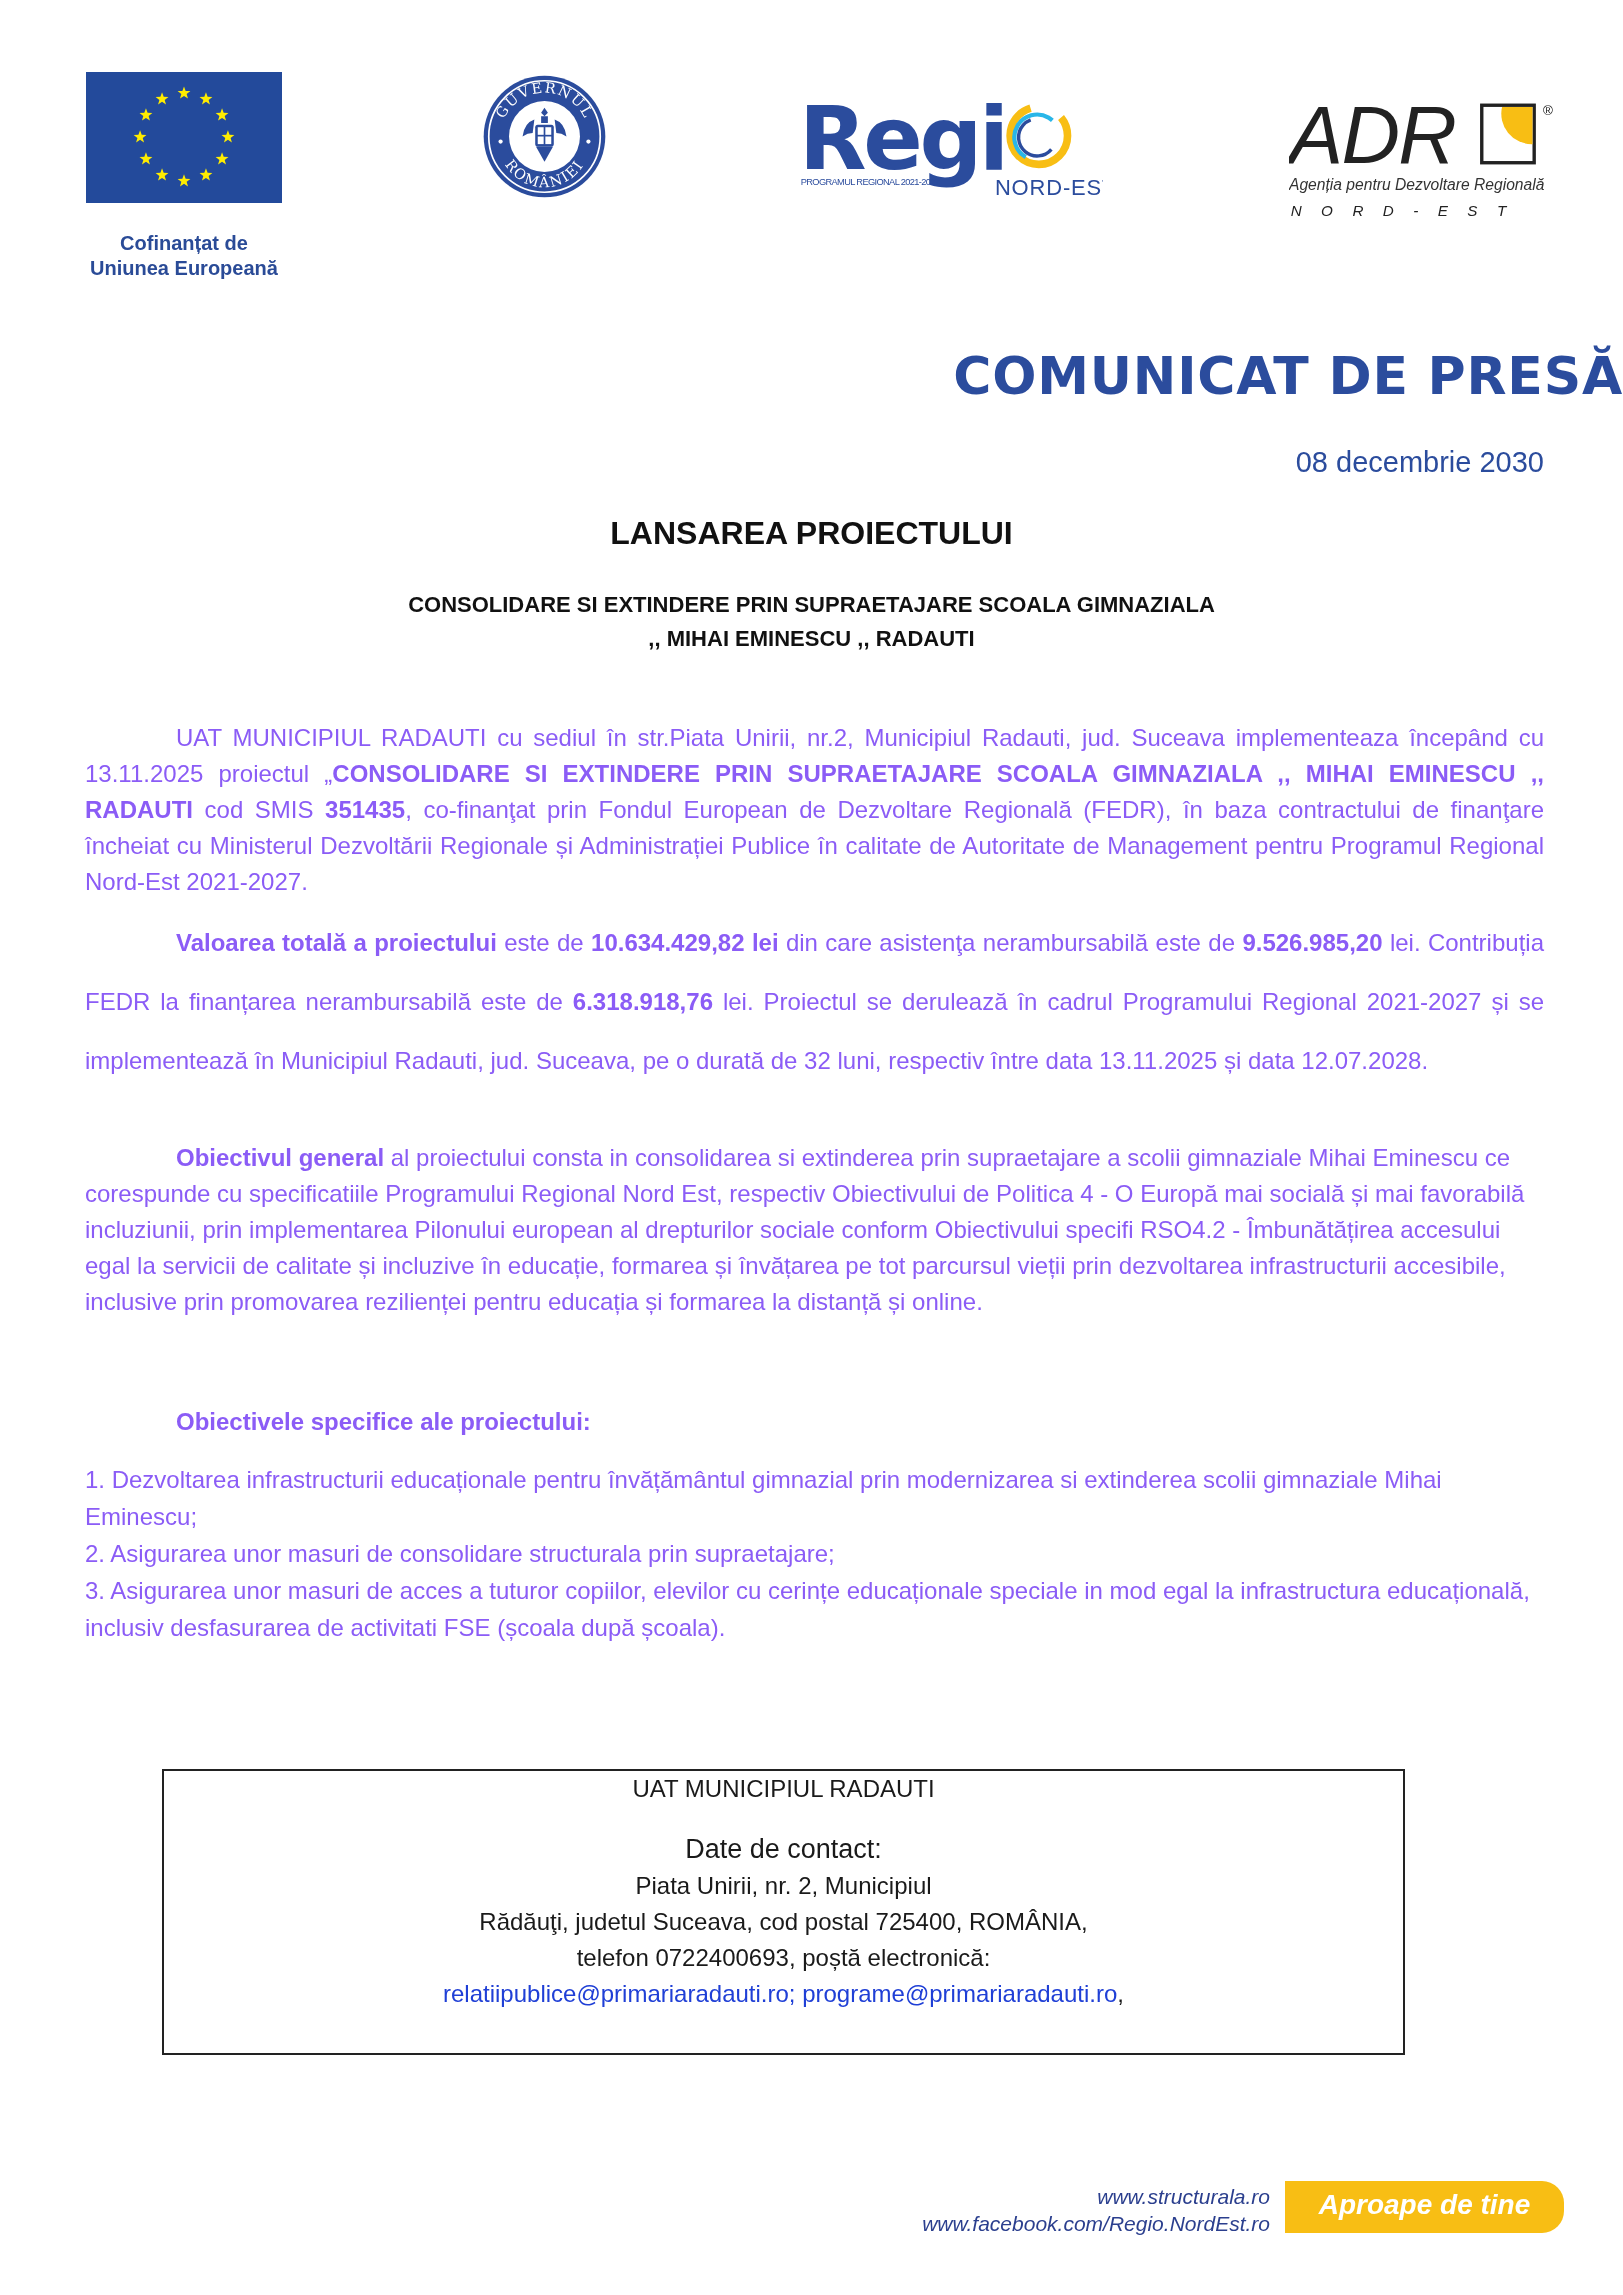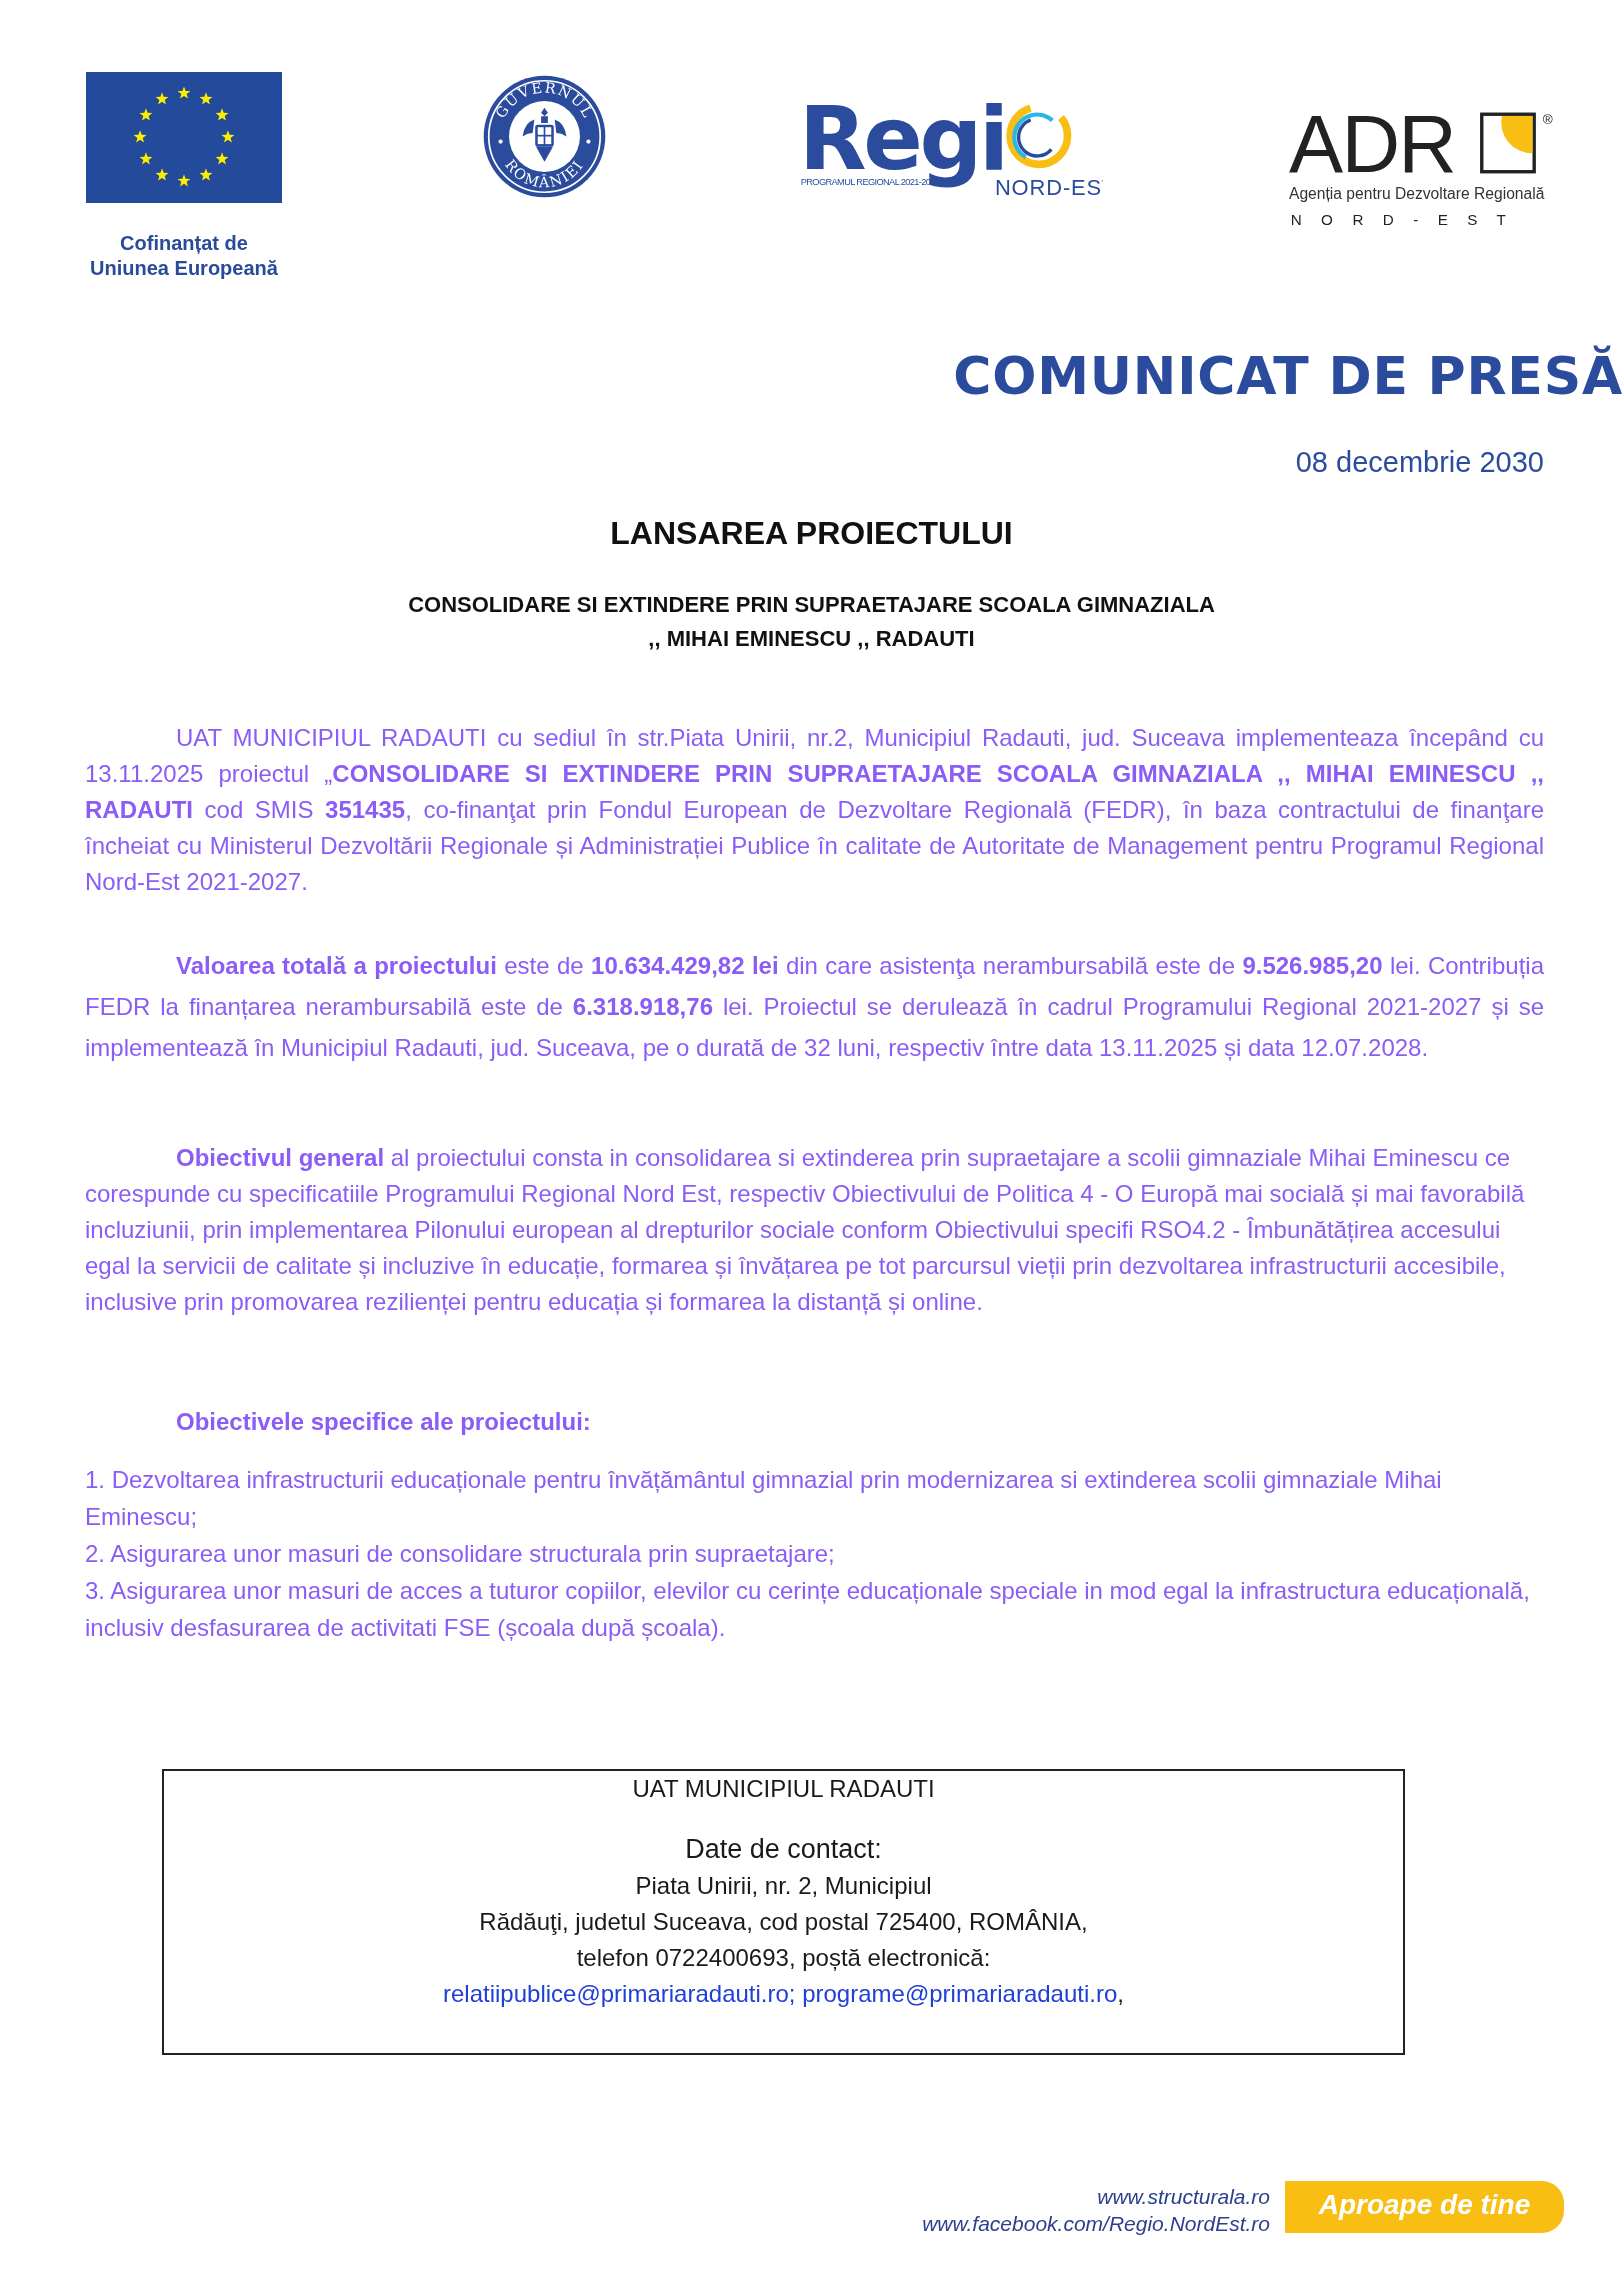--- a/index.html
+++ b/index.html
@@ -13,35 +13,35 @@
     .eu-flag svg { width: 100%; height: 100%; display: block; }
     .eu-caption { left: 51px; top: 231px; width: 266px; text-align: center; color: #2a4b97;
       font-family: "Liberation Sans", sans-serif; font-weight: bold; font-size: 20px; line-height: 25px; }
 
     .gov-seal { left: 482px; top: 74px; width: 125px; height: 125px; }
     .gov-seal svg { width: 100%; height: 100%; display: block; }
 
     .regio-logo { left: 799px; top: 85px; width: 304px; height: 114px; }
     .regio-logo svg { width: 100%; height: 100%; display: block; }
 
-    .adr-logo { left: 1289px; top: 104px; width: 279px; height: 127px; }
+    .adr-logo { left: 1289px; top: 95px; width: 279px; height: 127px; font-style: italic; }
     .adr-logo svg { width: 100%; height: 100%; display: block; }
 
     
     .press-title { left: 0; top: 342px; width: 1623px; text-align: right; color: #2b4c9d;
       font-family: "DejaVu Sans", sans-serif; font-weight: bold; font-size: 52px; letter-spacing: 0.8px; line-height: 68px; }
     .press-date { right: 79px; top: 444px; color: #2b4c9d; font-size: 29px; line-height: 36px; }
 
     .launch-title { left: 0; top: 512px; width: 1623px; text-align: center; font-weight: bold; font-size: 32px; line-height: 42px; }
     .project-title { left: 0; top: 588px; width: 1623px; text-align: center; font-weight: bold; font-size: 22px; line-height: 34px; }
 
     
     .body-text { left: 85px; width: 1459px; font-size: 24px; color: #8b5cf6; }
     .para1 { top: 720px; line-height: 36px; text-align: justify; text-indent: 91px; }
-    .para2 { top: 913px; line-height: 41px; text-align: justify; text-indent: 91px; margin-top: 32px; }
+    .para2 { top: 913px; line-height: 59px; text-align: justify; text-indent: 91px; }
     .para3 { top: 1140px; line-height: 36px; text-indent: 91px; }
     .obj-heading { top: 1404px; line-height: 36px; padding-left: 91px; font-weight: bold; }
     .obj-list { top: 1461px; line-height: 37px; }
     .obj-list li { list-style: none; }
     b, .bold { font-weight: bold; }
 
     
     .contact-box { left: 162px; top: 1769px; width: 1243px; height: 286px; border: 2.1px solid #222;
       text-align: center; font-size: 24px; color: #1a1a1a; }
     .contact-box .org { line-height: 36px; }

